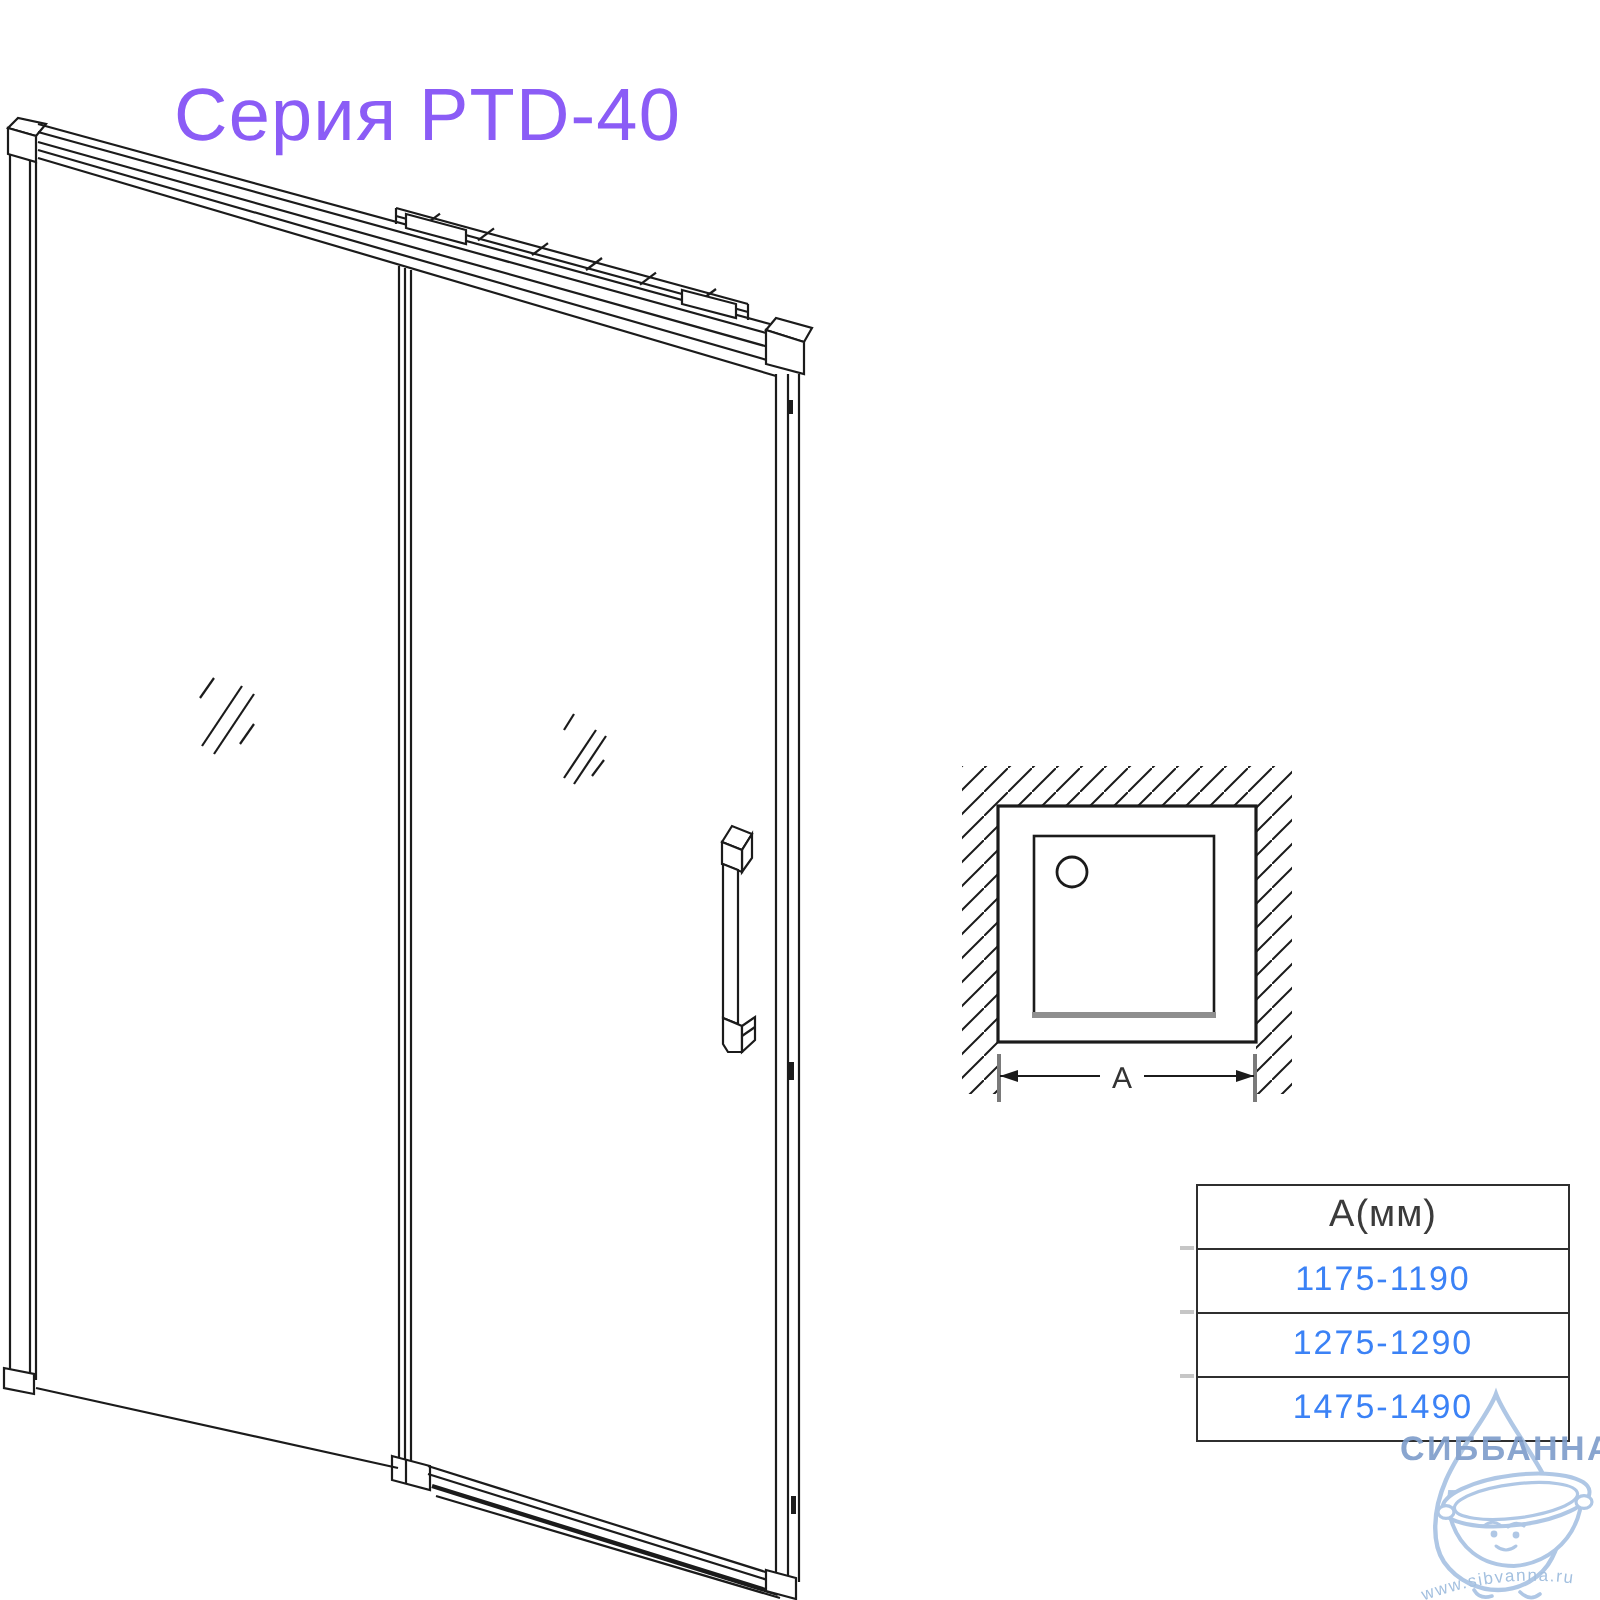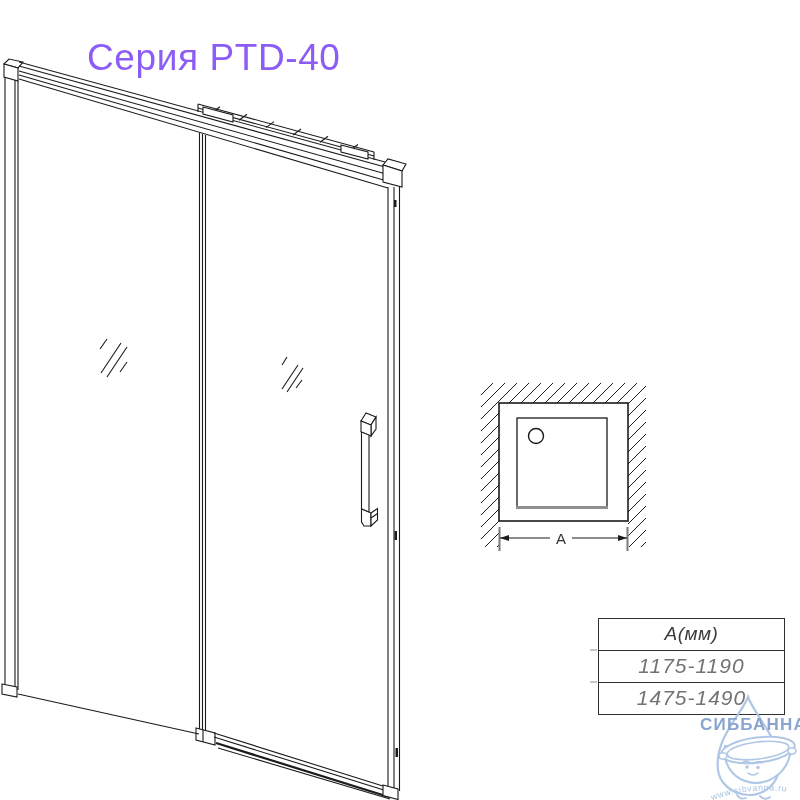--- a/index.html
+++ b/index.html
@@ -10,26 +10,26 @@
   }
   .page-title{
     position:absolute;left:87px;top:9px;z-index:2;
     font-size:37px;font-weight:500;letter-spacing:0.6px;color:#8b5cf6;margin-top:28px;
   }
   #drawing-svg{
     position:absolute;left:0;top:0;z-index:1;
   }
   
   .size-table{
-    position:absolute;left:598px;top:618px;width:185px;z-index:2;
-    border:1.5px solid #2f2f2f;background:#ffffff;box-sizing:content-box;font-style:italic;
+    position:absolute;left:598px;top:592px;width:185px;z-index:2;
+    border:1.5px solid #2f2f2f;background:#ffffff;box-sizing:content-box;
   }
   .size-table .tr{
     height:30.9px;display:flex;align-items:center;justify-content:center;
-    font-size:21px;letter-spacing:1px;color:#737373;position:relative;
+    font-size:17px;letter-spacing:1px;color:#3b82f6;position:relative;
     background:transparent;
   }
   .size-table .tr + .tr{border-top:1.5px solid #2f2f2f;}
   .size-table .tr + .tr::before{
     content:"";position:absolute;left:-9px;top:-1.5px;width:7px;height:1.5px;background:#c6c6c6;
   }
   .size-table .tr.header{font-size:19px;letter-spacing:0.5px;color:#3b3b3b;}
   #watermark-svg{
     position:absolute;left:640px;top:630px;z-index:3;pointer-events:none;
   }
@@ -152,20 +152,21 @@
       <polygon points="627,538 618,535 618,541" fill="#1b1b1b" stroke="none"></polygon>
       <rect x="550" y="527" width="22" height="20" fill="#ffffff" stroke="none"></rect>
       <text x="561" y="544" text-anchor="middle" font-size="15" fill="#333333" stroke="none" font-family="Liberation Sans, sans-serif">A</text>
     </g>
   </g>
 </svg>
 
 <div class="size-table">
   <div class="tr header">А(мм)</div>
   <div class="tr">1175-1190</div>
+  <div class="tr">1275-1290</div>
   <div class="tr">1475-1490</div>
 </div>
 
 <svg id="watermark-svg" width="160" height="170" viewBox="640 630 160 170" fill="none">
   <g opacity="0.92">
     <g stroke="#a9c3e3" stroke-width="2.2" stroke-linecap="round">
 
       <path d="M748,697 C744,708 731,722 723,740 C716,756 716,772 722,781
                C729,791 740,795 749,795 C760,795 771,789 776,779
                C782,768 780,753 772,738 C764,723 752,708 748,697 Z"></path>

